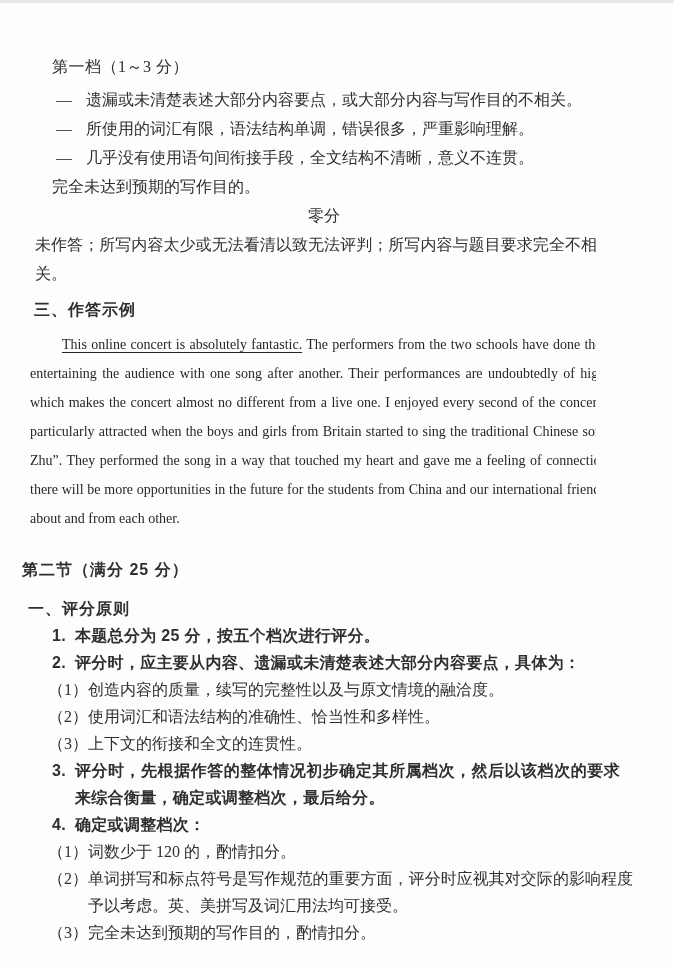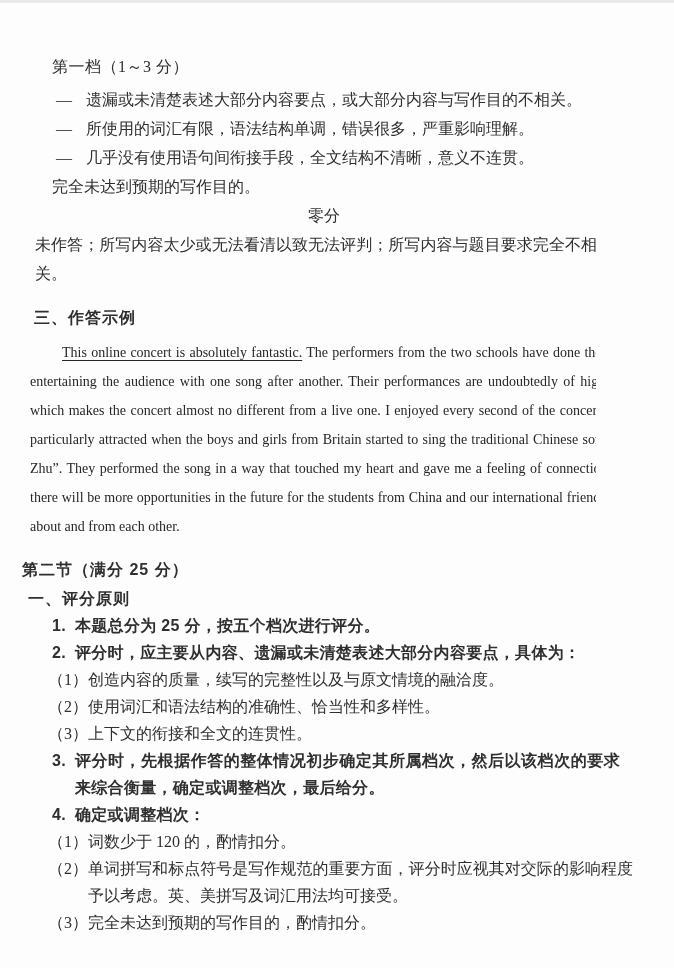--- a/index.html
+++ b/index.html
@@ -16,21 +16,21 @@
     font-family:"Liberation Serif","DejaVu Serif",serif;
     font-size:16px;
     overflow:hidden;
   }
   .top-strip{
     position:absolute;top:0;left:0;width:674px;height:3px;
     background:var(--strip);
   }
   section{position:absolute;left:0;width:596px;}
   .sec-tier1{top:55px;}
-  .sec-sample{top:306px;height:260px;overflow:hidden;}
+  .sec-sample{top:298px;height:260px;overflow:hidden;}
   .sec-part2{top:556px;}
 
   
   .tier-title{margin-left:52px;line-height:24px;letter-spacing:.5px;}
   .tier-lines{margin-top:6px;}
   .bullet-line{display:flex;line-height:29px;padding-left:56px;}
   .bullet-line .marker{flex:0 0 30px;}
   .bullet-line[data-level="plain"]{padding-left:52px;}
   .zero-label{margin-left:52px;line-height:29px;text-align:center;}
   .zero-text{margin-left:35px;width:562px;line-height:29px;text-align:justify;}
@@ -43,21 +43,21 @@
   .sample-heading{margin-left:34px;}
   .essay{
     margin:8px 0 0 30px;width:622px;
     font-size:14px;line-height:29px;text-align:justify;
     text-indent:32px;color:#262626;
   }
   .essay .underlined{text-decoration:underline;text-underline-offset:3px;}
 
   
   .part2-heading{margin-left:22px;line-height:27px;}
-  .part2-subheading{margin-left:28px;line-height:27px;margin-top:2px;}
+  .part2-subheading{margin-left:28px;line-height:27px;margin-top:12px;}
   .p2-lines{margin-top:0;}
   .p2-line{display:flex;line-height:27px;width:648px;}
   .p2-line[data-level="num"]{
     padding-left:52px;
     font-family:"Liberation Sans","DejaVu Sans",sans-serif;
     font-weight:bold;letter-spacing:.3px;
   }
   .p2-line[data-level="num"] .marker{flex:0 0 23px;}
   .p2-line[data-level="sub"]{padding-left:48px;}
   .p2-line[data-level="sub"] .marker{flex:0 0 40px;}

